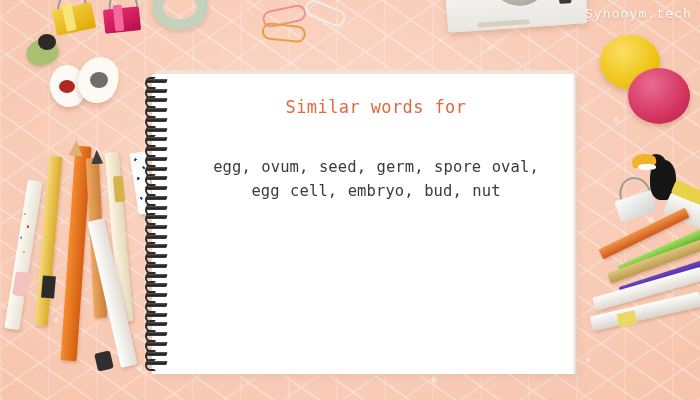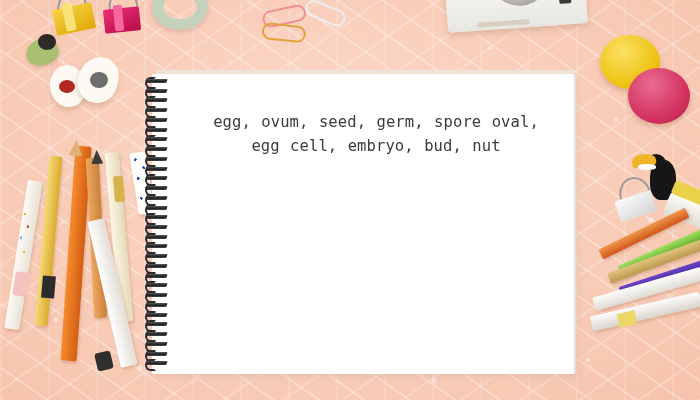--- a/index.html
+++ b/index.html
@@ -344,20 +344,21 @@
   <div class="stick" style="left:104px;top:218px;width:17px;height:150px;background:linear-gradient(90deg,#fefefd,#e2ddd5);transform:rotate(-13deg);"></div>
   <div class="obj" style="left:96px;top:352px;width:16px;height:18px;background:#2f2f2f;border-radius:3px;transform:rotate(-13deg);"></div>
 
   <div id="notebook">
     <div class="page-shadow"></div>
     <div class="page-under"></div>
     <div class="page">
       <div class="page-edge-r"></div>
 
       <div class="page-content">
+        <div class="title-line-1">Similar words for</div>
         <div class="synonyms">egg, ovum, seed, germ, spore oval, egg cell, embryo, bud, nut</div>
       </div>
     </div>
 
     <div class="spiral">
         <div class="ring" style="top: 0px;">
           <div class="hook"></div>
           <div class="bar"></div>
         </div>
         <div class="ring" style="top: 9.73333px;">
@@ -472,14 +473,15 @@
           <div class="hook"></div>
           <div class="bar"></div>
         </div>
         <div class="ring" style="top: 282.267px;">
           <div class="hook"></div>
           <div class="bar"></div>
         </div>
       </div>
   </div>
 
+  <div id="watermark">Synonym.tech</div>
 
 </div>
 
 </body></html>

